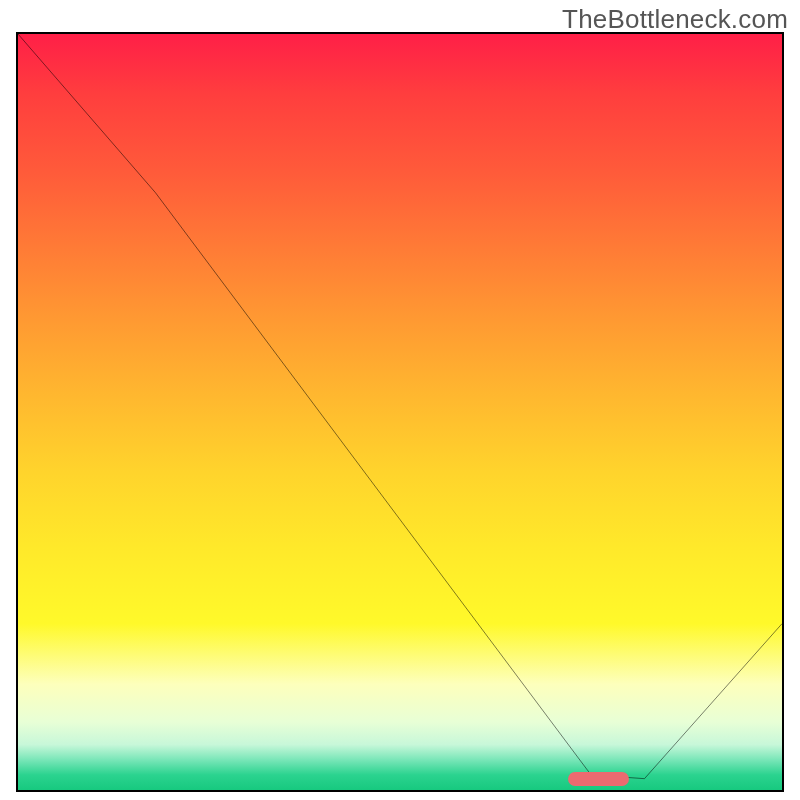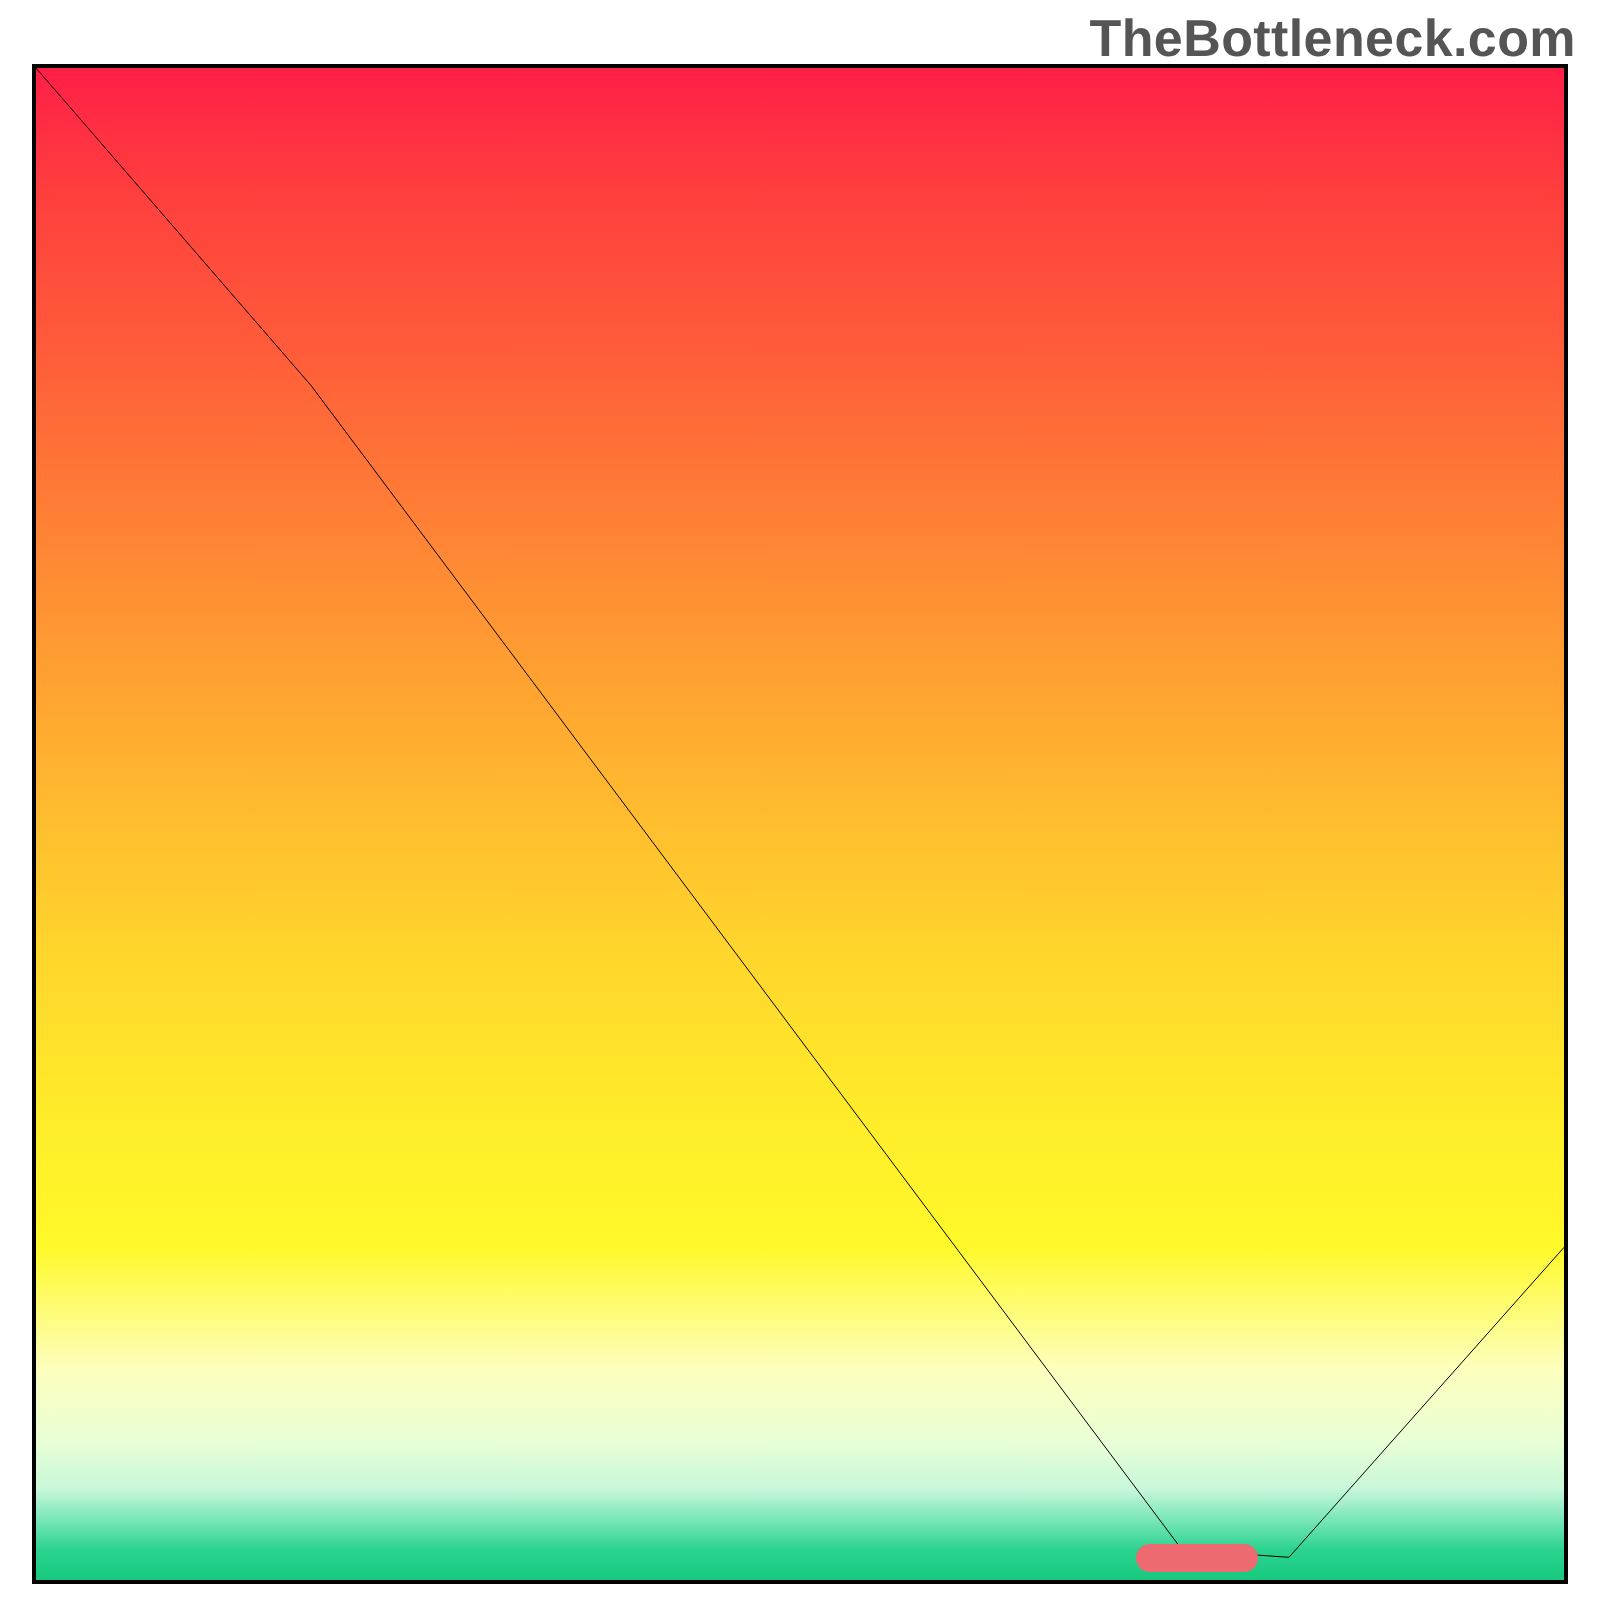--- a/index.html
+++ b/index.html
@@ -13,21 +13,21 @@
   .wrap {
     position: relative;
     width: 800px;
     height: 800px;
   }
   .watermark {
     position: absolute;
     top: 4px;
     right: 12px;
     font-size: 26px;
-    font-weight: 700;
+    font-weight: 400;
     color: #555;
     letter-spacing: 0.2px;
   }
   .plot {
     position: absolute;
     left: 16px;
     top: 32px;
     width: 768px;
     height: 760px;
     background: linear-gradient(

